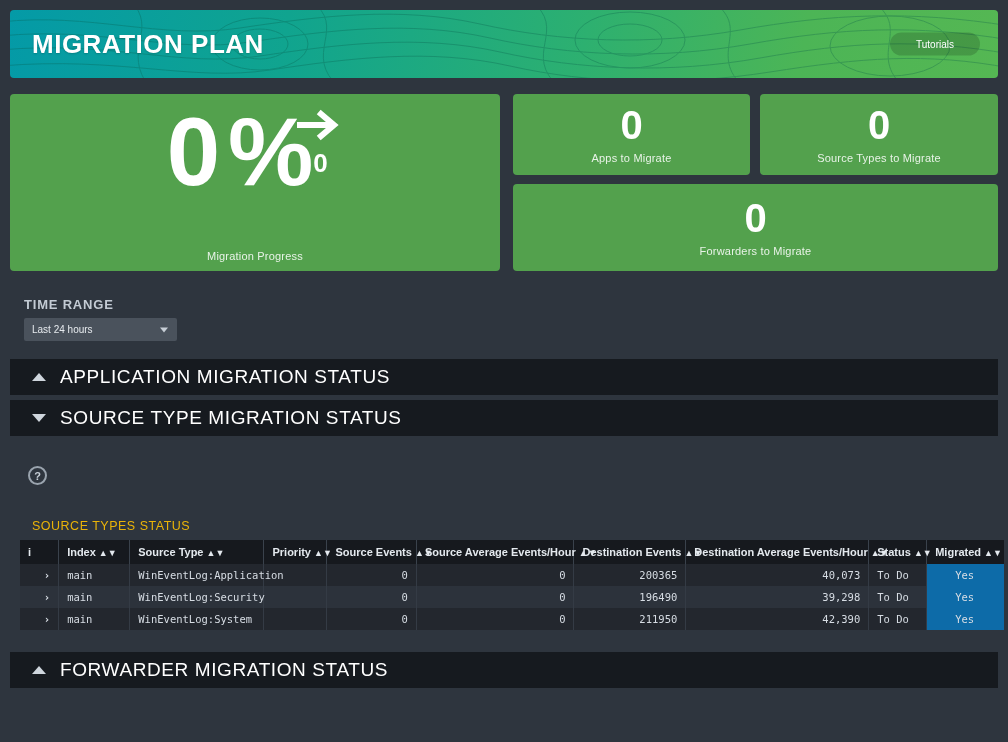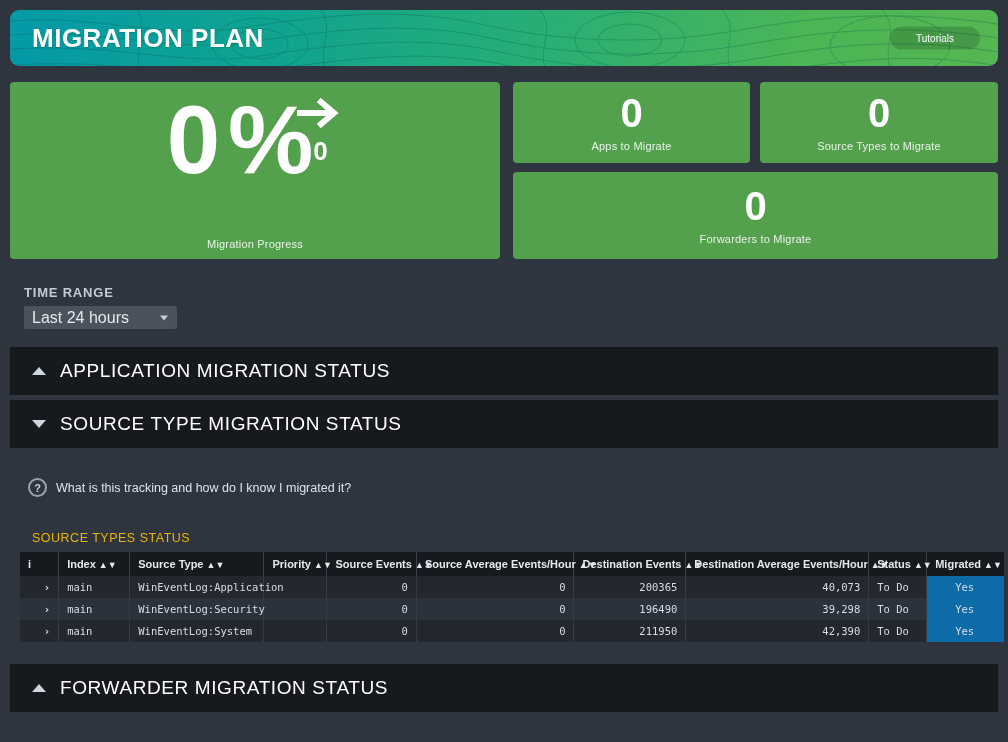--- a/index.html
+++ b/index.html
@@ -8,22 +8,22 @@
     background: #2e353e;
     font-family: "Liberation Sans", sans-serif;
     overflow: hidden;
   }
   .page { width: 1008px; height: 742px; position: relative; }
 
   
   .banner {
     position: relative;
     margin: 10px 10px 16px 10px;
-    height: 56px;
-    border-radius: 9px;
+    height: 68px;
+    border-radius: 4px;
     overflow: hidden;
     background: linear-gradient(100deg, #049aa7 0%, #10a48f 28%, #2db070 58%, #4cb556 80%, #55b753 100%);
   }
   .banner .topo { position: absolute; inset: 0; opacity: .30; }
   .banner-title {
     position: absolute;
     left: 22px; top: 50%;
     transform: translateY(-50%);
     color: #fff;
     font-size: 26px;
@@ -94,39 +94,39 @@
   .tr-label {
     font-size: 13px; font-weight: bold; color: #c3cbd4;
     letter-spacing: .8px; margin-bottom: 6px;
   }
   .tr-select {
     width: 153px; height: 23px;
     background: #4a525c;
     border: none;
     border-radius: 2px;
     color: #e6eaee;
-    font-size: 16px;
+    font-size: 10px;
     display: flex; align-items: center;
     padding: 0 8px;
     cursor: pointer;
     position: relative;
   }
   .tr-caret {
     position: absolute; right: 9px; top: 50%;
     transform: translateY(-50%);
     width: 0; height: 0;
     border-left: 4px solid transparent;
     border-right: 4px solid transparent;
     border-top: 5px solid #c7ced6;
   }
 
   
   .section-head {
     margin: 0 10px;
-    height: 48px;
+    height: 36px;
     background: #161a1f;
     display: flex; align-items: center;
     cursor: pointer;
   }
   .sec-caret {
     width: 0; height: 0; margin: 0 14px 0 22px;
     border-left: 7px solid transparent;
     border-right: 7px solid transparent;
   }
   .sec-caret.up   { border-bottom: 8px solid #cfd6dd; }
@@ -267,21 +267,20 @@
   <div class="gap"></div>
 
   <div class="section-head">
     <span class="sec-caret down"></span>
     <span class="sec-title">SOURCE TYPE MIGRATION STATUS</span>
   </div>
 
   <div class="panel">
     <div class="help-row">
       <span class="help-icon">?</span>
-      <span class="help-text">What is this tracking and how do I know I migrated it?</span>
     </div>
 
     <div class="table-title">SOURCE TYPES STATUS</div>
 
     <table class="stat">
       <colgroup>
         <col style="width:38px">
           <col style="width:70px">
           <col style="width:132px">
         <col style="width:62px">

